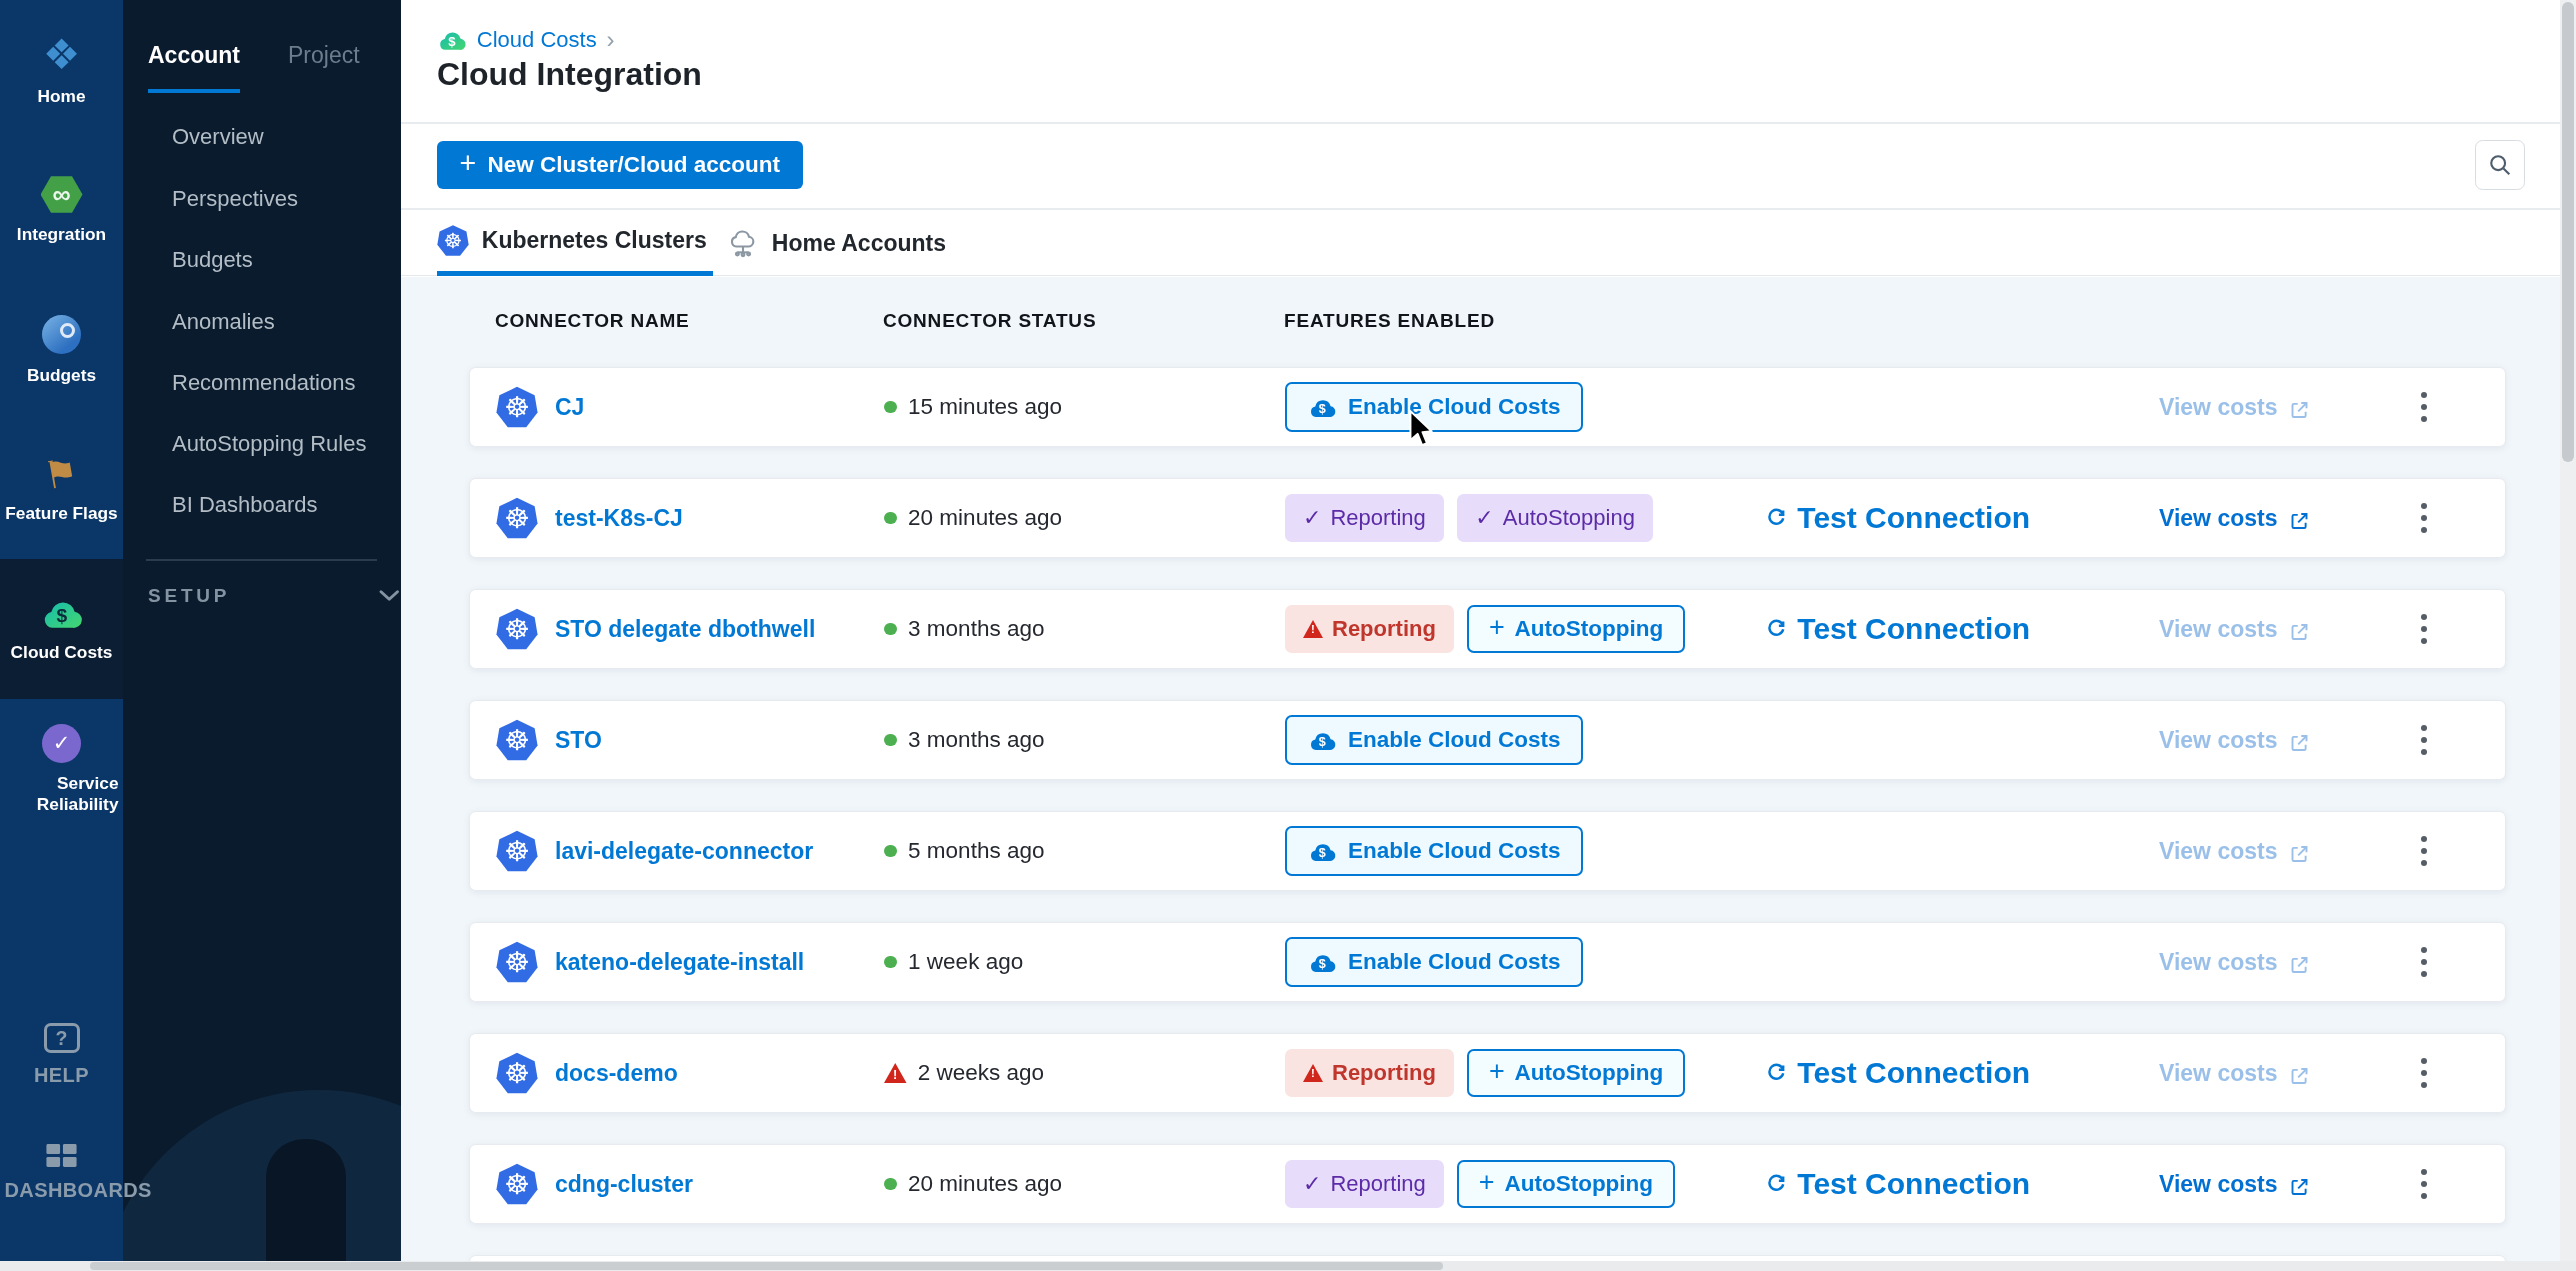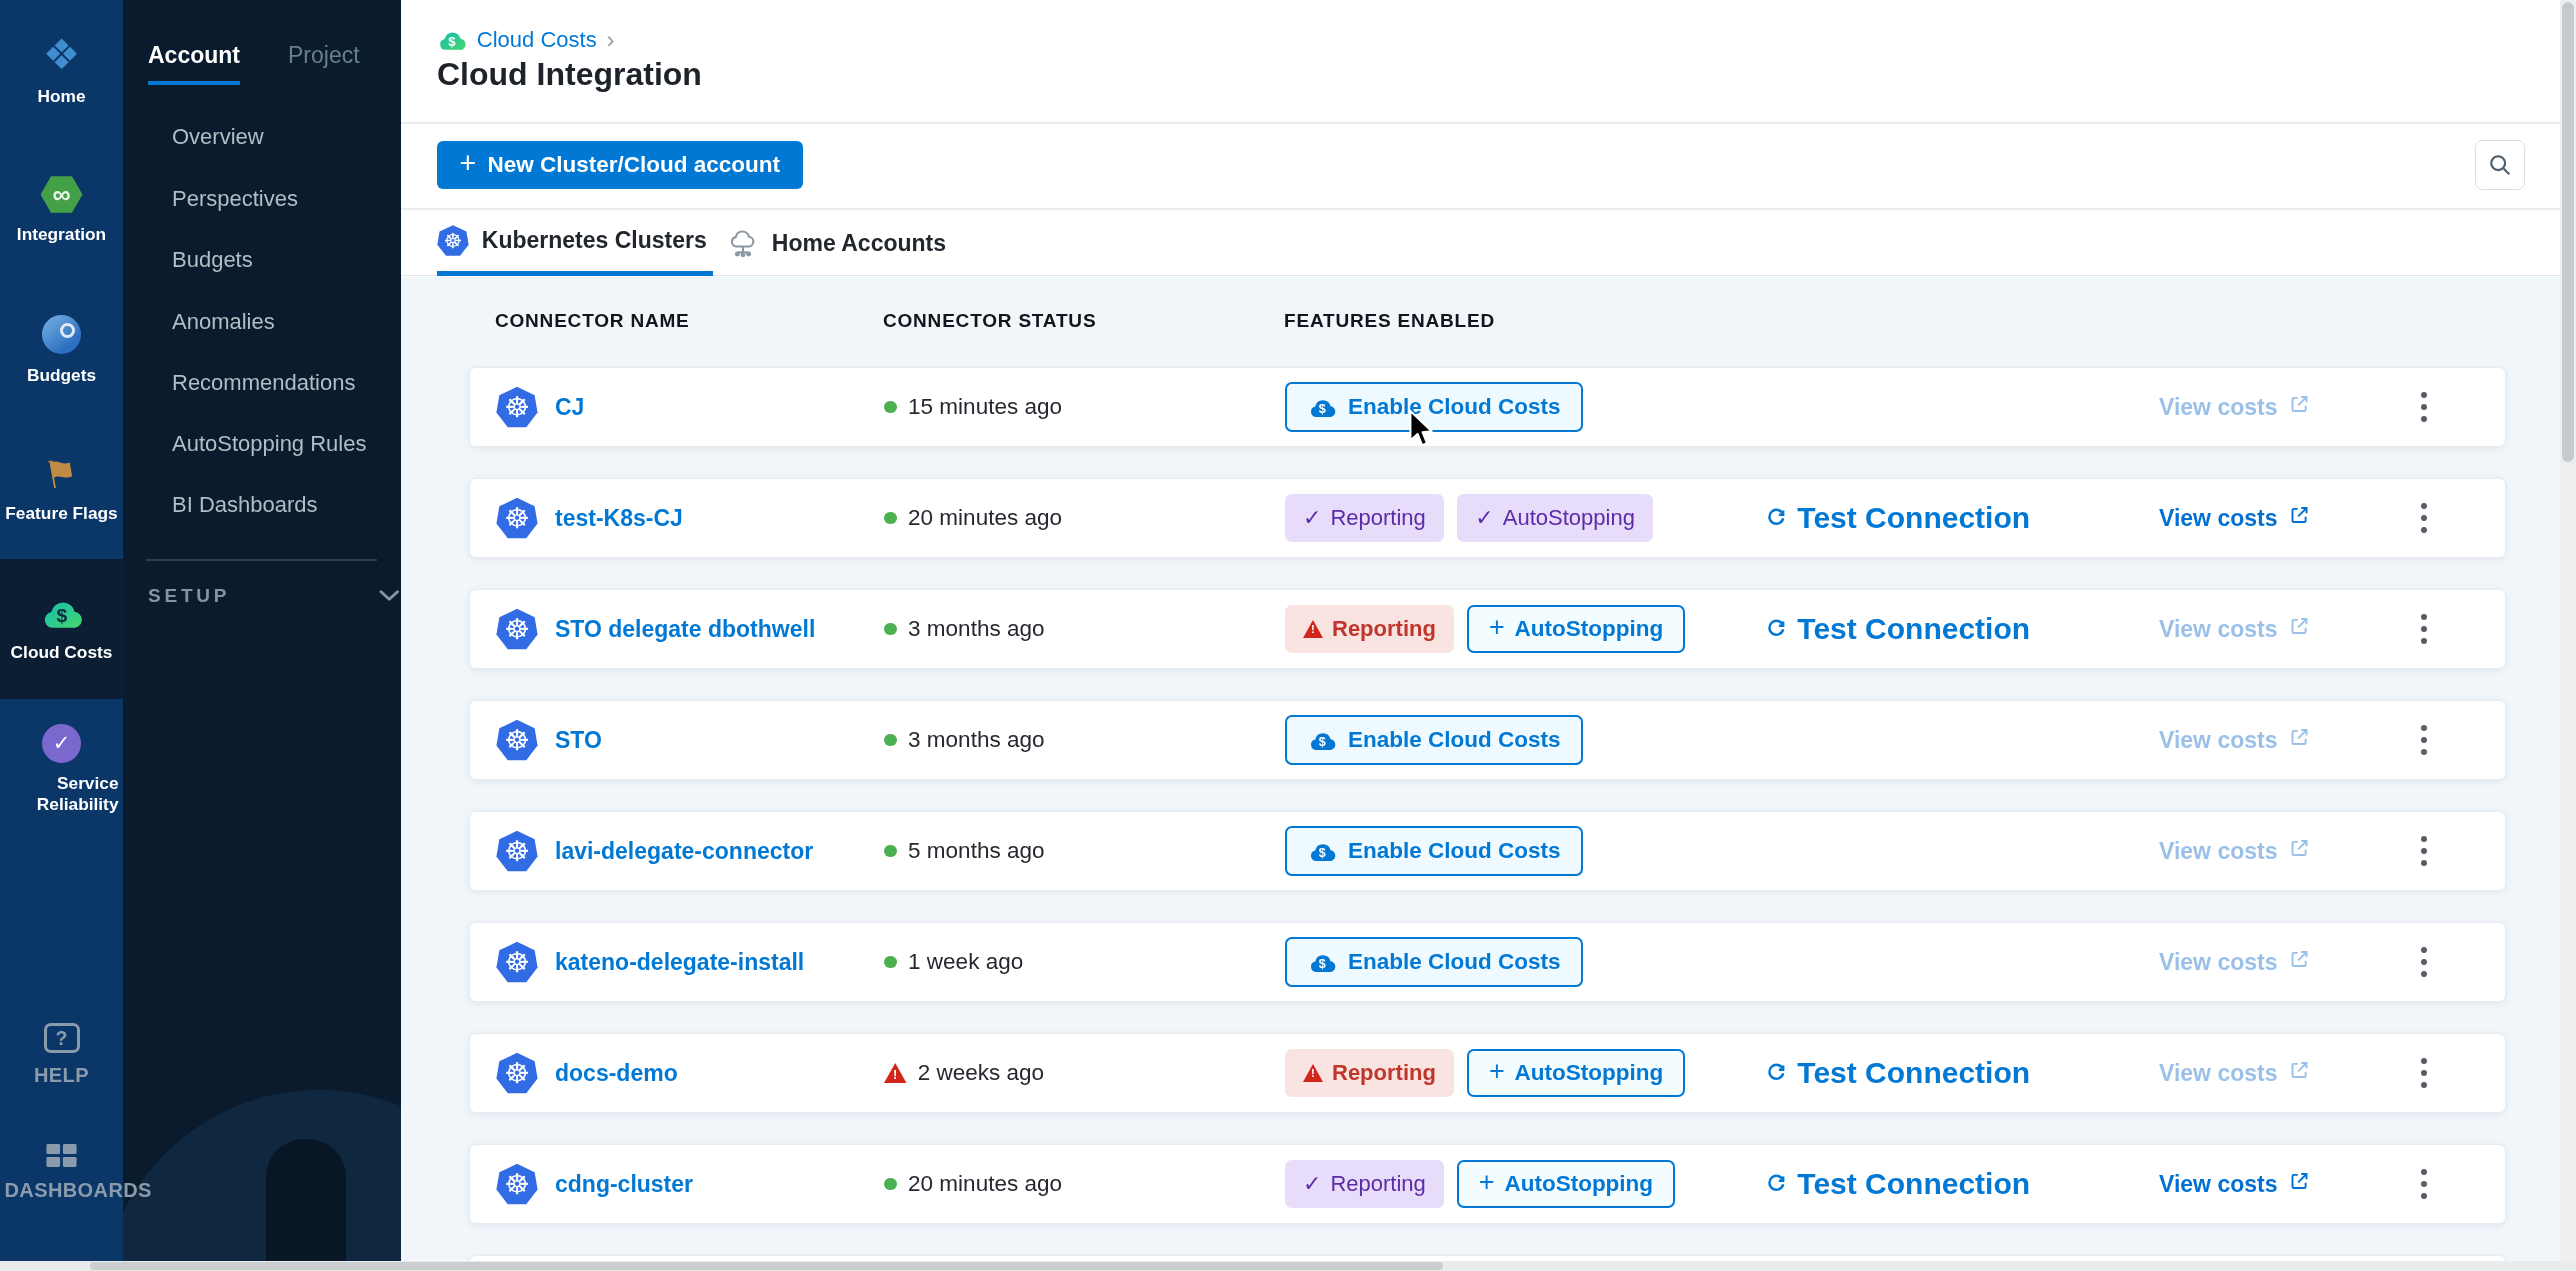--- a/index.html
+++ b/index.html
@@ -24,21 +24,21 @@
   .ico-sr { width:39px; height:39px; border-radius:50%; background:#7b68cf; display:flex; align-items:center; justify-content:center;
             color:#fff; font-size:21px; font-weight:700; }
   .ico-sec { width:38px; height:42px; background:#2d54c9; clip-path:polygon(50% 0,97% 14%,88% 70%,50% 100%,12% 70%,3% 14%);
              display:flex; align-items:center; justify-content:center; }
   .ico-sec span { width:12px; height:12px; border:3.8px solid #e8eefc; border-radius:50%; }
   .ico-help { width:36px; height:30px; border:3px solid #8a9bab; border-radius:6.8px; color:#8a9bab; font-size:19.5px; font-weight:700;
               display:flex; align-items:center; justify-content:center; }
   .cloudsvg text { font-weight:700; font-family:"Liberation Sans",sans-serif; }
   
   .sb2 { position:absolute; left:123px; top:0; bottom:0; width:278px; background:#0a1b2d; overflow:hidden; z-index:4; }
-  .sb2-acc { position:absolute; left:25px; top:42px; color:#fff; font-size:23px; font-weight:600; padding-bottom:12px;
+  .sb2-acc { position:absolute; left:25px; top:42px; color:#fff; font-size:23px; font-weight:600; padding-bottom:20px;
              border-bottom:4.5px solid #0278d5; cursor:pointer; }
   .sb2-proj { position:absolute; left:165px; top:42px; color:#6b7e8d; font-size:23px; cursor:pointer; }
   .sb2-item { position:absolute; left:49px; color:#b3bdc6; font-size:22px; cursor:pointer; }
   .sb2-div { position:absolute; left:22.5px; width:231px; top:559px; height:1.5px; background:#2a3c4e; }
   .setup { position:absolute; left:25px; top:585px; color:#8493a1; font-size:19px; font-weight:700; letter-spacing:3.8px; cursor:pointer; }
   .setup-chev { position:absolute; left:255px; top:588px; cursor:pointer; }
   .deco-circle { position:absolute; left:-22.5px; bottom:-255px; width:436px; height:436px; border-radius:50%; background:#10283f; }
   .deco-bar { position:absolute; left:143px; bottom:6px; width:80px; height:126px; background:#081626; border-radius:38px 38px 0 0; }
   
   .main { position:absolute; left:401px; top:0; right:0; bottom:0; background:#fff; }
@@ -86,21 +86,21 @@
   .badge { height:48px; padding:0 18px; display:flex; align-items:center; gap:9px; border-radius:6.8px; font-size:22px; font-weight:500;
            white-space:nowrap; }
   .badge.ok { background:#e7dcfa; color:#5c2ba8; }
   .badge.err { background:#fae4e2; color:#c0362c; font-weight:600; }
   .chk { font-size:22px; font-weight:700; }
   .add-btn { height:48px; padding:0 19.5px; display:flex; align-items:center; gap:9.8px; background:#f3fcff; border:2.3px solid #0278d5;
              border-radius:6.8px; color:#0278d5; font-size:22.5px; font-weight:700; cursor:pointer; font-family:inherit; white-space:nowrap; }
   .add-btn .plus { font-size:27px; font-weight:400; margin-top:-2.3px; }
   .testconn { left:1295px; display:flex; align-items:center; gap:9.8px; color:#0278d5; font-size:30px; font-weight:600; cursor:pointer;
               text-decoration:none; white-space:nowrap; }
-  .viewcosts { left:1689px; display:flex; align-items:flex-start; gap:12px; font-size:23px; font-weight:700; cursor:pointer;
+  .viewcosts { left:1689px; display:flex; align-items:flex-end; gap:12px; font-size:23px; font-weight:700; cursor:pointer;
                text-decoration:none; white-space:nowrap; }
   .viewcosts.active { color:#0270d2; }
   .viewcosts.muted { color:#9ac0e9; }
   .ext { width:21px; height:21px; stroke:currentColor; fill:none; stroke-width:2.2; }
   .ref { width:22.5px; height:22.5px; stroke:#0278d5; fill:none; stroke-width:2.6; }
   .dots { left:1942px; display:flex; flex-direction:column; gap:6px; background:none; border:none; cursor:pointer; padding:9px; }
   .dots i { width:6px; height:6px; border-radius:50%; background:#555d66; }
   .partialcard { position:relative; height:18px; margin-bottom:0; background:#fff; border:0.8px solid #e7ebf0;
                  border-radius:6.8px 6.8px 0 0; box-shadow:0 1.5px 6px rgba(96,111,138,.08); }
   

